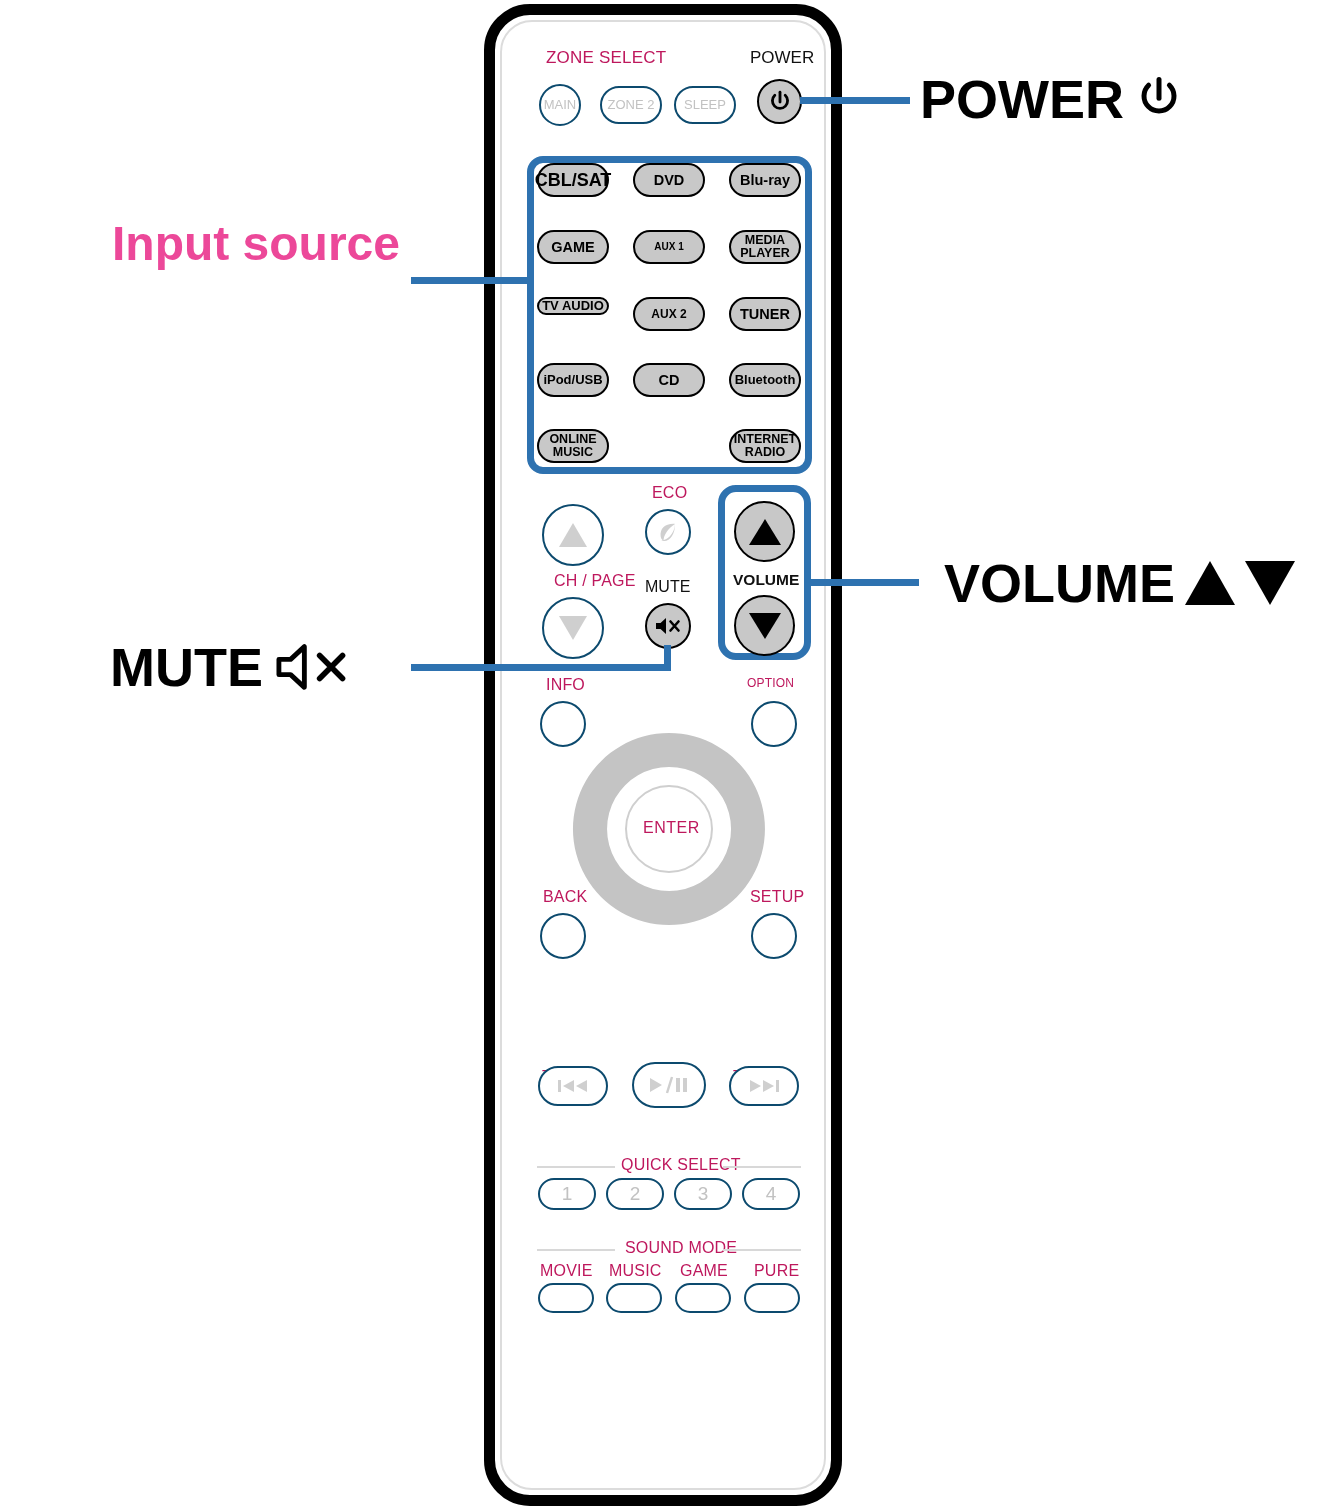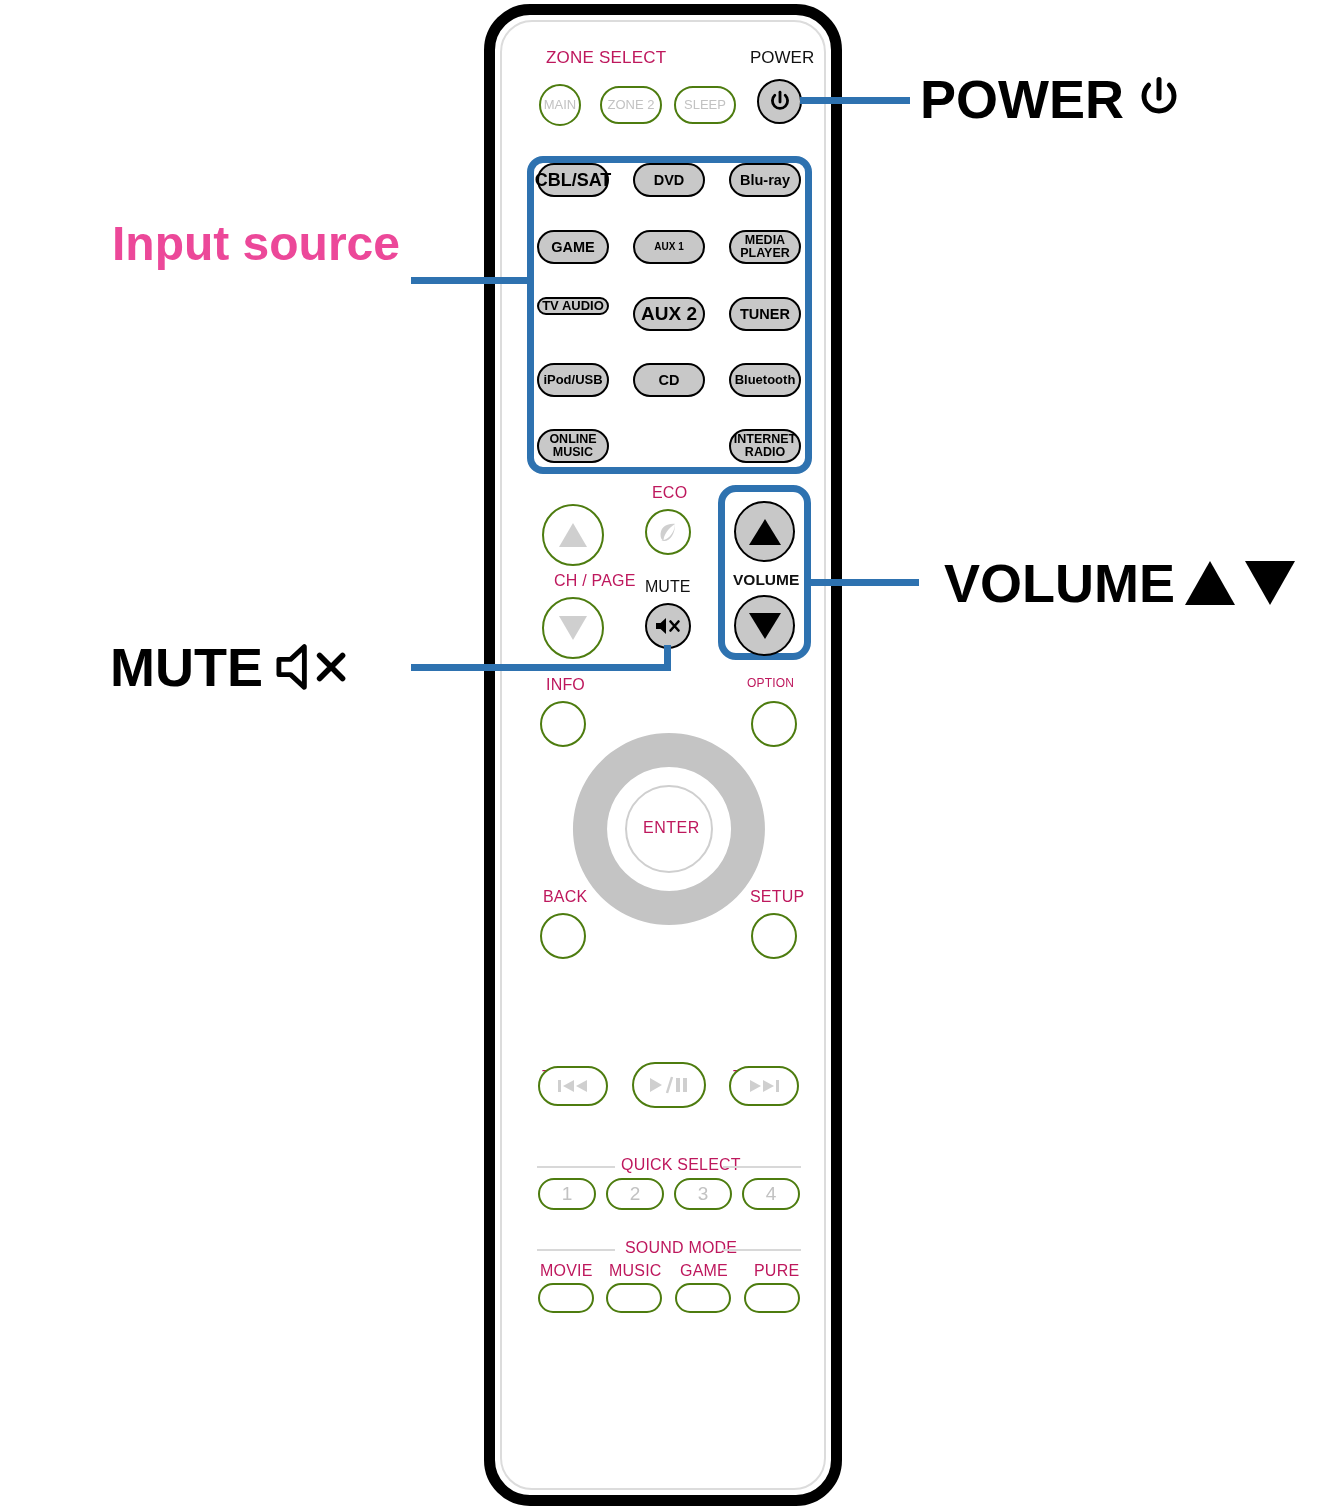--- a/index.html
+++ b/index.html
@@ -29,21 +29,21 @@
   
   .lbl{position:absolute;color:#be185d;font-weight:400;white-space:nowrap;
        letter-spacing:.2px;}
   .lbl-dark{position:absolute;color:#111;font-weight:500;white-space:nowrap;}
 
   
   .btn{
     position:absolute;box-sizing:border-box;
     display:flex;align-items:center;justify-content:center;
     text-align:center;line-height:1.02;
-    border:2px solid #4d7c0f;color:#c2c2c2;background:#fff;
+    border:2px solid #0c4a6e;color:#c2c2c2;background:#fff;
     font-weight:400;white-space:pre-line;
   }
   .btn.round{border-radius:50%;}
   .btn.pill{border-radius:999px;}
 
   
   .btn-hl{
     position:absolute;box-sizing:border-box;
     display:flex;align-items:center;justify-content:center;
     text-align:center;line-height:1.02;
@@ -115,21 +115,21 @@
   <div class="btn-hl pill" style="left:537px;top:163px;width:72px;height:34px;font-size:18px;">CBL/SAT</div>
   <div class="btn-hl pill" style="left:633px;top:163px;width:72px;height:34px;font-size:14.5px;">DVD</div>
   <div class="btn-hl pill" style="left:729px;top:163px;width:72px;height:34px;font-size:14.5px;">Blu-ray</div>
 
   <div class="btn-hl pill" style="left:537px;top:230px;width:72px;height:34px;font-size:14.5px;">GAME</div>
   <div class="btn-hl pill" style="left:633px;top:230px;width:72px;height:34px;font-size:10px;">AUX 1</div>
   <div class="btn-hl pill" style="left:729px;top:230px;width:72px;height:34px;font-size:12.5px;">MEDIA
 PLAYER</div>
 
   <div class="btn-hl pill" style="left:537px;top:297px;width:72px;height:18px;font-size:13px;">TV AUDIO</div>
-  <div class="btn-hl pill" style="left:633px;top:297px;width:72px;height:34px;font-size:19px;">AUX 2</div>
+  <div class="btn-hl pill" style="left:633px;top:297px;width:72px;height:34px;font-size:12px;">AUX 2</div>
   <div class="btn-hl pill" style="left:729px;top:297px;width:72px;height:34px;font-size:14.5px;">TUNER</div>
 
   <div class="btn-hl pill" style="left:537px;top:363px;width:72px;height:34px;font-size:13px;">iPod/USB</div>
   <div class="btn-hl pill" style="left:633px;top:363px;width:72px;height:34px;font-size:14.5px;">CD</div>
   <div class="btn-hl pill" style="left:729px;top:363px;width:72px;height:34px;font-size:13px;">Bluetooth</div>
 
   <div class="btn-hl pill" style="left:537px;top:429px;width:72px;height:34px;font-size:12.5px;">ONLINE
 MUSIC</div>
   <div class="btn-hl pill" style="left:729px;top:429px;width:72px;height:34px;font-size:12.5px;">INTERNET
 RADIO</div>

